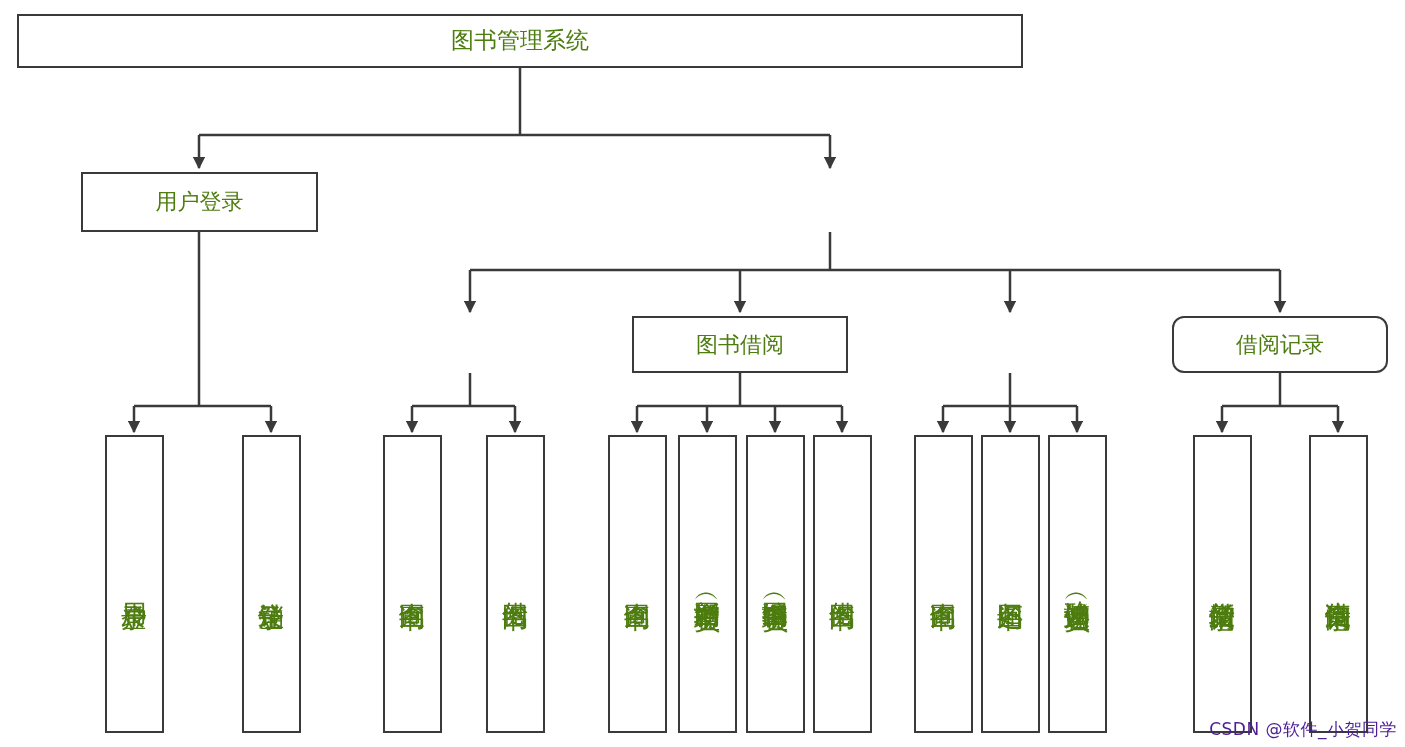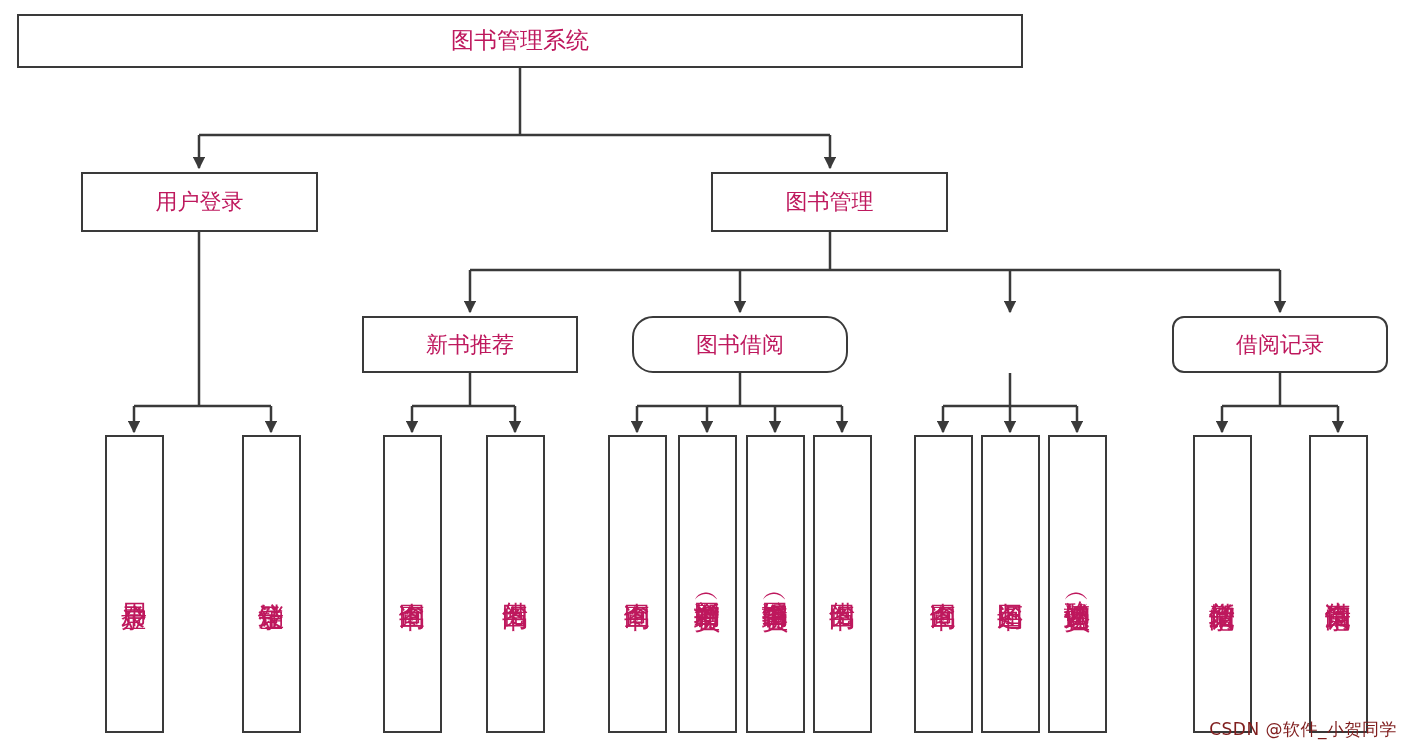--- a/index.html
+++ b/index.html
@@ -31,21 +31,21 @@
     border: 2px solid #3a3a3a;
     display: flex;
     align-items: center;
     justify-content: center;
     color: #1a1a1a;
   }
   .node-label {
     display: block;
     text-align: center;
     line-height: 1.18;
-    color: #be185d;
+    color: #4d7c0f;
   }
   .h-node .node-label {
     font-size: 22px;
   }
   .root .node-label {
     font-size: 23px;
   }
   .v-node {
     padding: 6px 2px;
     align-items: center;
@@ -58,21 +58,21 @@
     letter-spacing: 1px;
     line-height: 1.0;
     white-space: nowrap;
     max-height: 280px;
   }
   .watermark {
     position: absolute;
     right: 8px;
     bottom: 6px;
     font-size: 17px;
-    color: #7f1d1d;
+    color: #4c1d95;
     letter-spacing: 0.5px;
     white-space: nowrap;
     pointer-events: none;
   }
 </style>
 </head>
 <body>
 
 <div id="canvas">
 
@@ -126,28 +126,22 @@
     </g>
   </svg>
 
   <div class="node h-node root" style="left:17px; top:14px; width:1006px; height:54px;">
     <span class="node-label">图书管理系统</span>
   </div>
 
   <div class="node h-node" style="left:81px; top:172px; width:237px; height:60px;">
     <span class="node-label">用户登录</span>
   </div>
-  <div class="node h-node" style="left:711px; top:172px; width:237px; height:60px;">
-    <span class="node-label">图书管理</span>
-  </div>
 
-  <div class="node h-node" style="left:362px; top:316px; width:216px; height:57px;">
-    <span class="node-label">新书推荐</span>
-  </div>
-  <div class="node h-node" style="left:632px; top:316px; width:216px; height:57px;border-radius:21px;">
+  <div class="node h-node" style="left:632px; top:316px; width:216px; height:57px;">
     <span class="node-label">图书借阅</span>
   </div>
   <div class="node h-node" style="left:1172px; top:316px; width:216px; height:57px;border-radius:12px;">
     <span class="node-label">借阅记录</span>
   </div>
 
   <div class="node v-node" style="left:105px; top:435px; width:59px; height:298px;">
     <span class="node-label">用户登录</span>
   </div>
   <div class="node v-node" style="left:242px; top:435px; width:59px; height:298px;">

